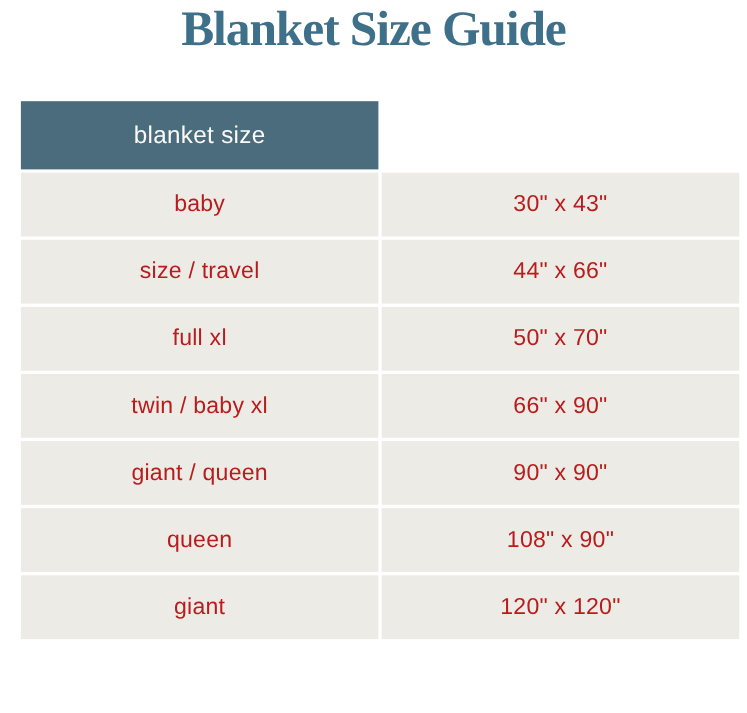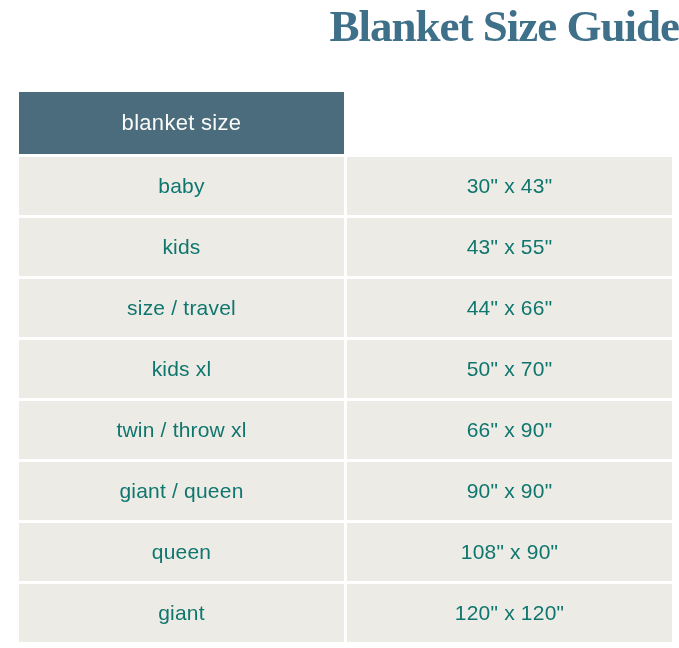--- a/index.html
+++ b/index.html
@@ -14,21 +14,21 @@
     overflow: hidden;
   }
   .title {
     margin: 0;
     padding-top: 2px;
     font-family: "Liberation Serif", "DejaVu Serif", serif;
     font-weight: 700;
     font-size: 45px;
     line-height: 1.1;
     letter-spacing: -1px;
-    text-align: right;
+    text-align: center;
     color: #3f7089;
   }
   .size-table {
     margin: 40px 7px 0 7px;
     padding-left: 12px;
   }
   .trow, .thead {
     display: grid;
     grid-template-columns: 1fr 1fr;
     column-gap: 3px;
@@ -39,21 +39,21 @@
     color: #fafaf8;
     height: 62px;
     display: flex;
     align-items: center;
     justify-content: center;
     font-size: 22px;
     letter-spacing: 0.3px;
   }
   .trow .td {
     background: #edebe6;
-    color: #0f766e;
+    color: #b91c1c;
     height: 58px;
     display: flex;
     align-items: center;
     justify-content: center;
     font-size: 21px;
     letter-spacing: 0.2px;
   }
   .trow:last-child {
     margin-bottom: 0;
   }
@@ -69,37 +69,33 @@
 
     <div class="thead">
       <div class="th">blanket size</div>
     </div>
 
     <div class="trow">
       <div class="td">baby</div>
       <div class="td">30" x 43"</div>
     </div>
 
-    <div class="trow">
-      <div class="td">kids</div>
-      <div class="td">43" x 55"</div>
-    </div>
 
     <div class="trow">
       <div class="td">size / travel</div>
       <div class="td">44" x 66"</div>
     </div>
 
     <div class="trow">
-      <div class="td">kids xl</div>
+      <div class="td">full xl</div>
       <div class="td">50" x 70"</div>
     </div>
 
     <div class="trow">
-      <div class="td">twin / throw xl</div>
+      <div class="td">twin / baby xl</div>
       <div class="td">66" x 90"</div>
     </div>
 
     <div class="trow">
       <div class="td">giant / queen</div>
       <div class="td">90" x 90"</div>
     </div>
 
     <div class="trow">
       <div class="td">queen</div>

